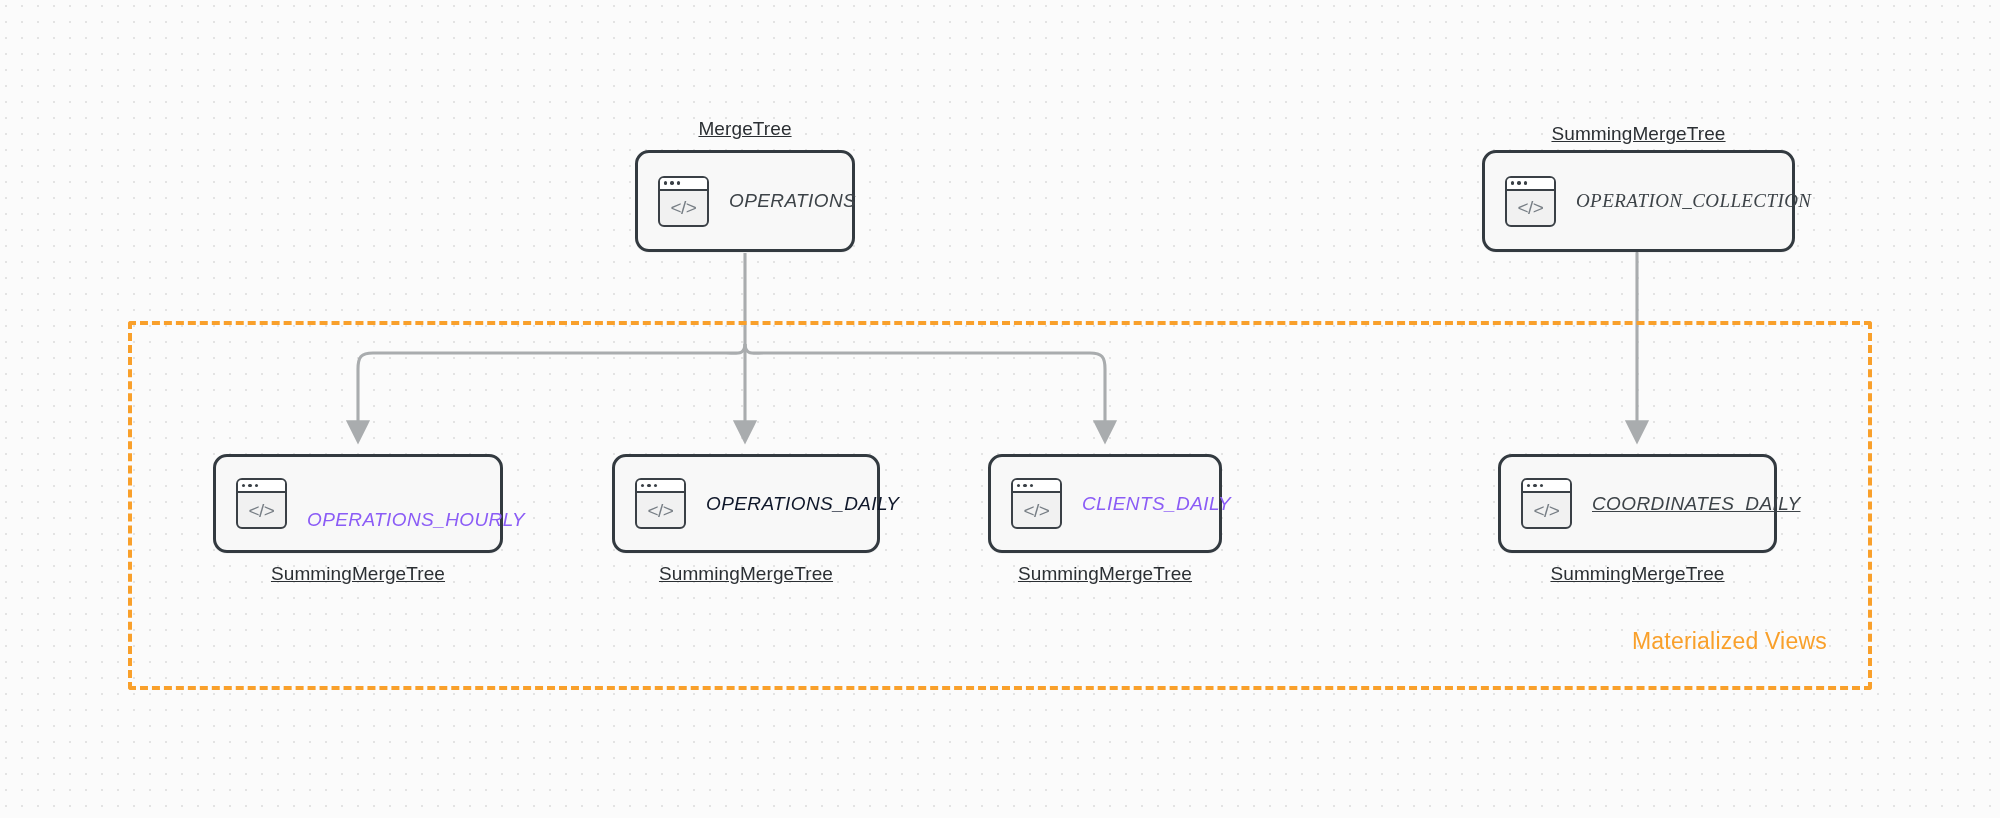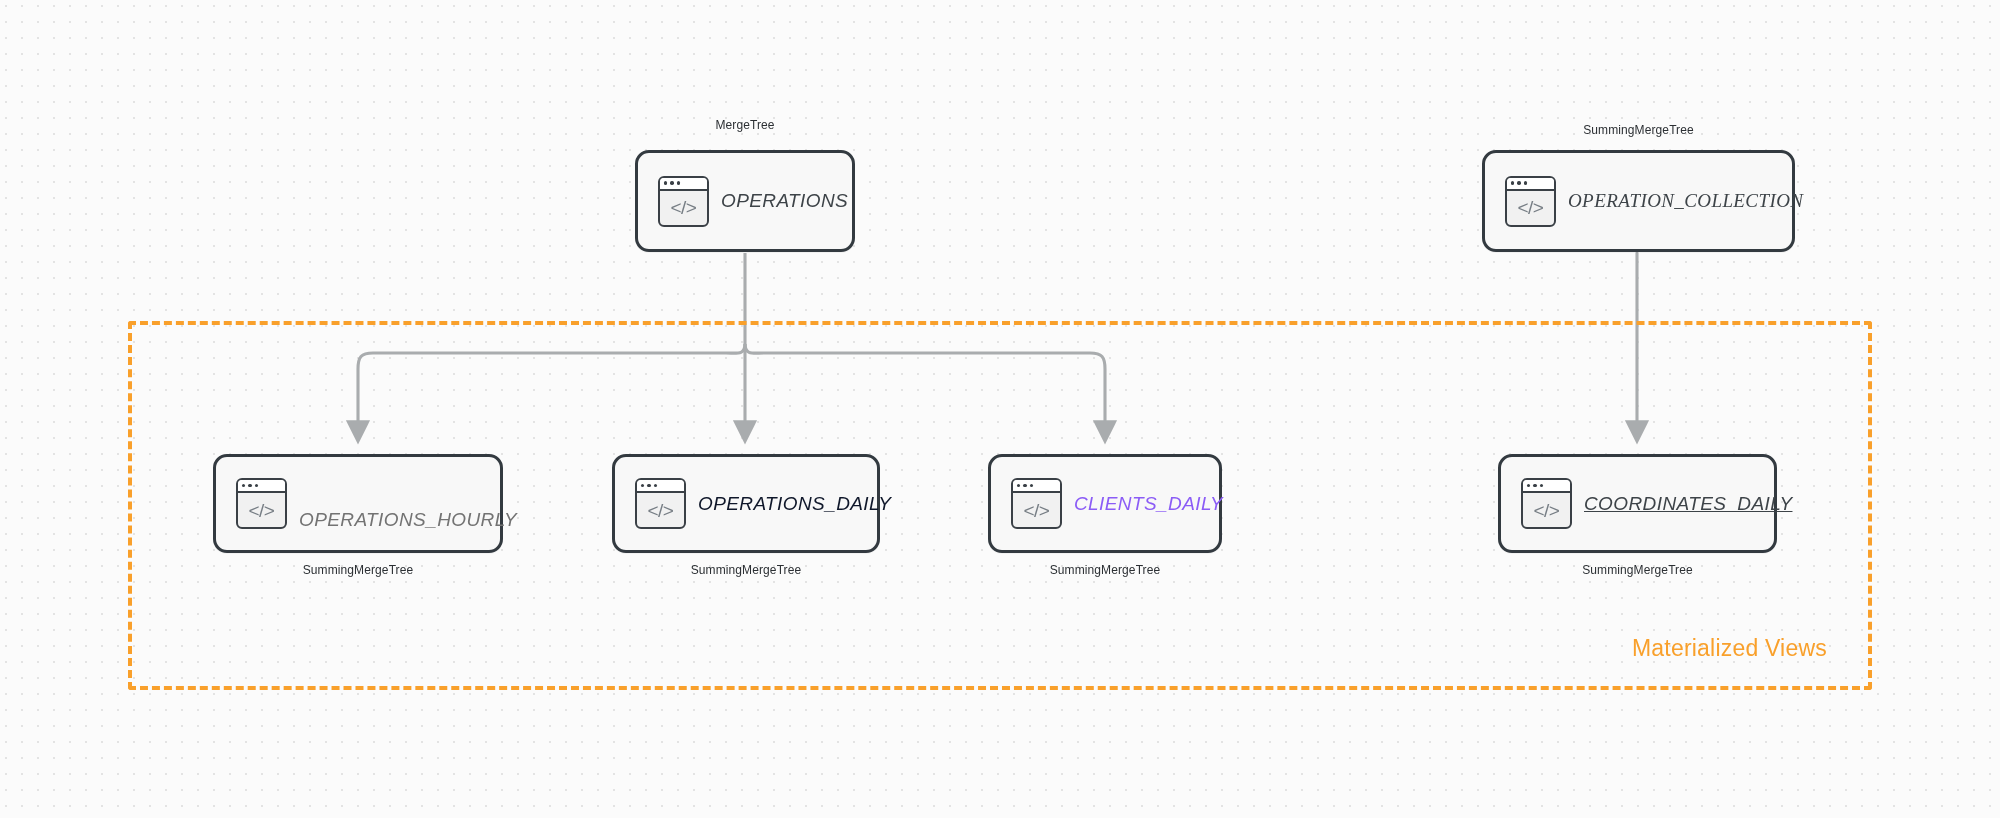--- a/index.html
+++ b/index.html
@@ -42,21 +42,20 @@
     border-radius: 3px;
     background: transparent;
   }
   .mv-label {
     position: absolute;
     color: #f9a02b;
     font-size: 23px;
     font-weight: 400;
     letter-spacing: 0.2px;
     white-space: nowrap;
-    margin-top: 7px;
   }
 
   
   .node {
     position: absolute;
     box-sizing: border-box;
     background: #f8f8f8;
     border: 3.2px solid #333a40;
     border-radius: 14px;
     display: flex;
@@ -70,21 +69,21 @@
     padding: 0 18px 0 20px;
   }
   .node-label {
     font-size: 19px;
     font-style: italic;
     color: #3d4348;
     letter-spacing: 0.4px;
     white-space: nowrap;
     flex: 1;
     text-align: center;
-    padding-left: 12px;
+    padding-left: 20px;
   }
 
   
   .code-icon {
     position: relative;
     width: 51px;
     height: 51px;
     flex: 0 0 51px;
     box-sizing: border-box;
     border: 2.6px solid #3a4046;
@@ -124,25 +123,26 @@
     font-size: 19px;
     font-weight: 500;
     color: #767d84;
     letter-spacing: -0.5px;
     line-height: 1;
   }
 
   
   .engine-caption {
     position: absolute;
-    font-size: 12px;
+    font-size: 19px;
     color: #2b2f33;
     white-space: nowrap;
     text-align: center;
     letter-spacing: 0.1px;
+    text-decoration: underline;
   }
 </style>
 </head>
 <body>
 
 <div id="canvas" style="width: 2000px; height: 818px;">
 
   <svg id="edges" viewBox="0 0 2000 818" width="2000" height="818" xmlns="http://www.w3.org/2000/svg">
     <defs>
       <marker id="arrowhead" markerWidth="9" markerHeight="9" refX="4.2" refY="4.5" orient="auto" markerUnits="strokeWidth">
@@ -196,21 +196,21 @@
       <div class="node" style="left: 213px; top: 454px; width: 290px; height: 99px; border-color: rgb(51, 58, 64); background: rgb(248, 248, 248);">
         <div class="node-inner">
           <div class="code-icon">
             <div class="titlebar">
               <span class="dot"></span>
               <span class="dot"></span>
               <span class="dot"></span>
             </div>
             <div class="glyph">&lt;/&gt;</div>
           </div>
-          <div class="node-label" style="color: #737373; margin-top: 32px;">OPERATIONS_HOURLY</div>
+          <div class="node-label" style="color: #8b5cf6; margin-top: 32px;">OPERATIONS_HOURLY</div>
         </div>
       </div>
       <div class="engine-caption" style="left: 213px; top: 563px; width: 290px; color: rgb(43, 47, 51);">SummingMergeTree</div>
       <div class="node" style="left: 612px; top: 454px; width: 268px; height: 99px; border-color: rgb(51, 58, 64); background: rgb(248, 248, 248);">
         <div class="node-inner">
           <div class="code-icon">
             <div class="titlebar">
               <span class="dot"></span>
               <span class="dot"></span>
               <span class="dot"></span>

